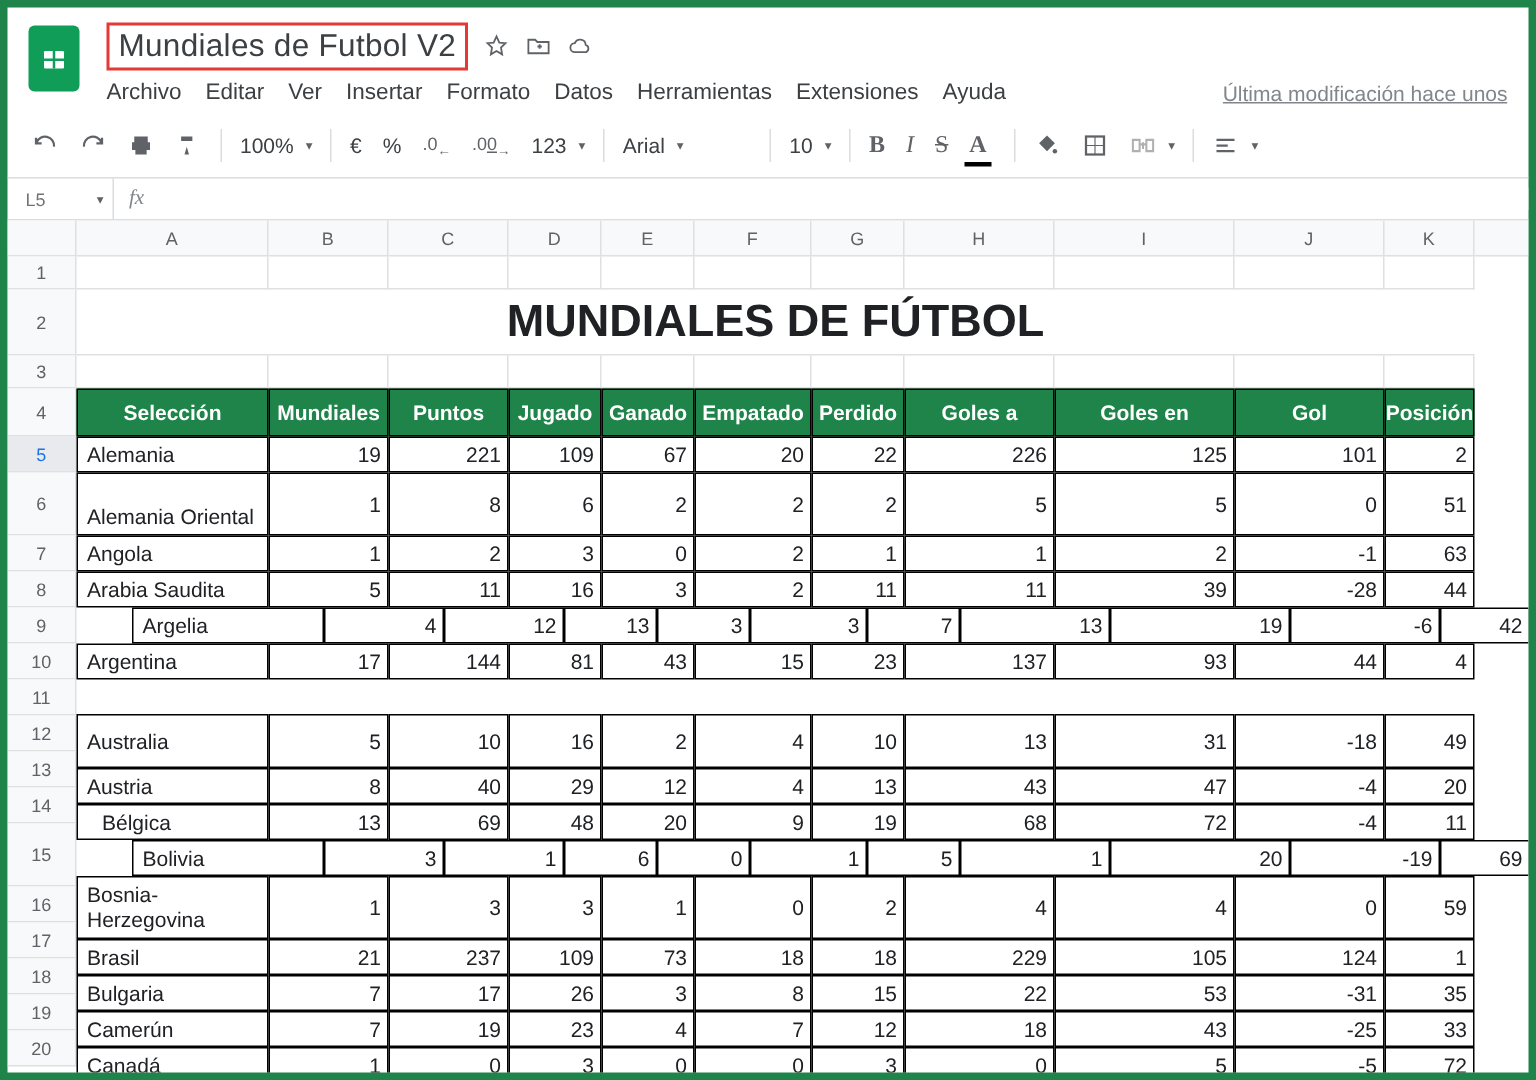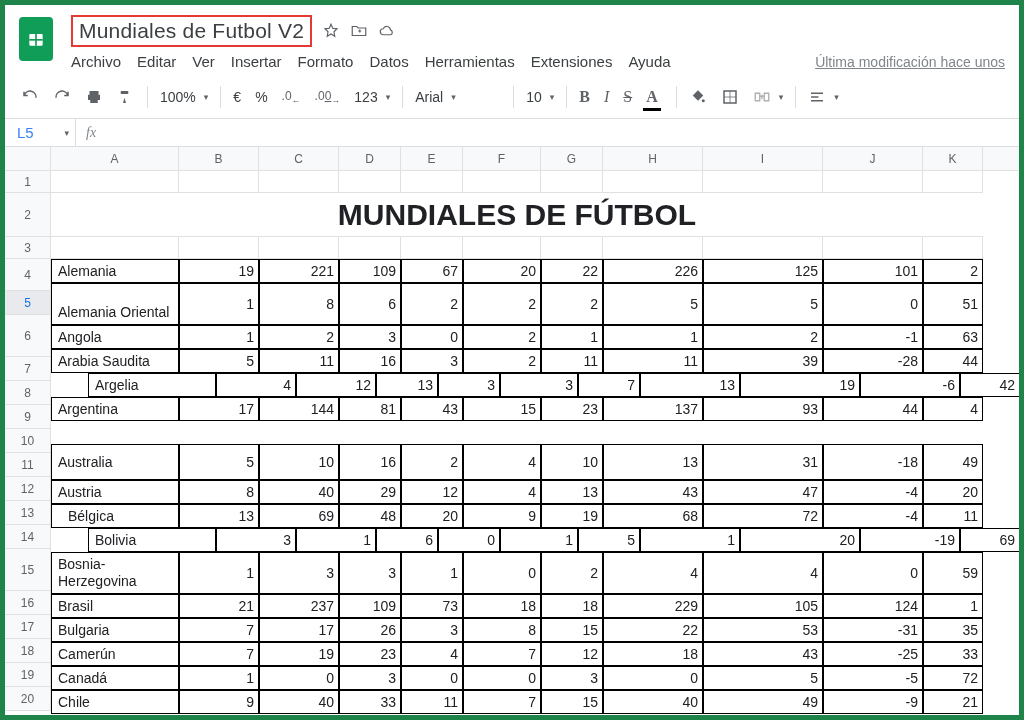--- a/index.html
+++ b/index.html
@@ -35,21 +35,21 @@
     color: #5f6368; font-size: 14px;
   }
   .tb-sep { width: 1px; height: 22px; background: #dadce0; }
   .tb-btn { display: inline-flex; align-items: center; gap: 4px; cursor: pointer; padding: 2px; }
   .tb-btn svg { width: 18px; height: 18px; fill: #5f6368; }
   .tb-drop::after { content: "▾"; font-size: 9px; margin-left: 4px; color: #5f6368; }
   .tb-text { font-size: 14px; color: #3c4043; }
   .text-color-A { position: relative; font-weight: 700; font-family: 'Times New Roman', serif; font-size: 16px; }
   .text-color-A::after { content: ""; position: absolute; left: -1px; right: -1px; bottom: -3px; height: 3px; background: #000; }
   .name-box-row { display: flex; align-items: center; border-bottom: 1px solid #dadce0; height: 28px; }
-  .name-box { width: 70px; padding-left: 12px; font-size: 15px; color: #3b82f6; display:flex; align-items:center; gap:6px;}
+  .name-box { width: 70px; padding-left: 12px; font-size: 12px; color: #737373; display:flex; align-items:center; gap:6px;}
   .name-box::after { content:"▾"; font-size:9px; color:#5f6368; margin-left:auto; margin-right:6px;}
   .fx-sep { width: 1px; height: 100%; background: #dadce0; }
   .fx-label { font-style: italic; color: #80868b; padding: 0 10px; font-family: 'Times New Roman', serif; font-size: 14px;}
   .fx-input { flex: 1; border: none; outline: none; font-size: 13px; padding: 0 6px; }
   .grid-wrap { display: flex; flex-direction: column; overflow: hidden; }
   .col-headers { display: flex; height: 24px; background: #f8f9fa; border-bottom: 1px solid #e0e0e0; }
   .corner { width: 46px; border-right: 1px solid #e0e0e0; background: #f8f9fa; flex-shrink:0;}
   .col-h { border-right: 1px solid #e0e0e0; text-align: center; font-size: 12px; color: #5f6368; line-height: 24px; flex-shrink:0;}
   .grid-body { display: flex; }
   .row-headers { display: flex; flex-direction: column; width: 46px; flex-shrink:0;}
@@ -253,20 +253,33 @@
           <div class="cell" style="width: 80px;"></div>
           <div class="cell" style="width: 62px;"></div>
           <div class="cell" style="width: 62px;"></div>
           <div class="cell" style="width: 78px;"></div>
           <div class="cell" style="width: 62px;"></div>
           <div class="cell" style="width: 100px;"></div>
           <div class="cell" style="width: 120px;"></div>
           <div class="cell" style="width: 100px;"></div>
           <div class="cell" style="width: 60px;"></div>
         </div>
+        <div class="row" style="height: 32px;">
+          <div class="cell hdr-cell" style="width: 128px;">Selección</div>
+          <div class="cell hdr-cell" style="width: 80px;">Mundiales</div>
+          <div class="cell hdr-cell" style="width: 80px;">Puntos</div>
+          <div class="cell hdr-cell" style="width: 62px;">Jugado</div>
+          <div class="cell hdr-cell" style="width: 62px;">Ganado</div>
+          <div class="cell hdr-cell" style="width: 78px;">Empatado</div>
+          <div class="cell hdr-cell" style="width: 62px;">Perdido</div>
+          <div class="cell hdr-cell" style="width: 100px;">Goles a</div>
+          <div class="cell hdr-cell" style="width: 120px;">Goles en</div>
+          <div class="cell hdr-cell" style="width: 100px;">Gol</div>
+          <div class="cell hdr-cell" style="width: 60px;">Posición</div>
+        </div>
         <div class="row" style="height: 24px;">
           <div class="cell data-cell left" style="width: 128px;">Alemania</div>
           <div class="cell data-cell num" style="width: 80px;">19</div>
           <div class="cell data-cell num" style="width: 80px;">221</div>
           <div class="cell data-cell num" style="width: 62px;">109</div>
           <div class="cell data-cell num" style="width: 62px;">67</div>
           <div class="cell data-cell num" style="width: 78px;">20</div>
           <div class="cell data-cell num" style="width: 62px;">22</div>
           <div class="cell data-cell num" style="width: 100px;">226</div>
           <div class="cell data-cell num" style="width: 120px;">125</div>

